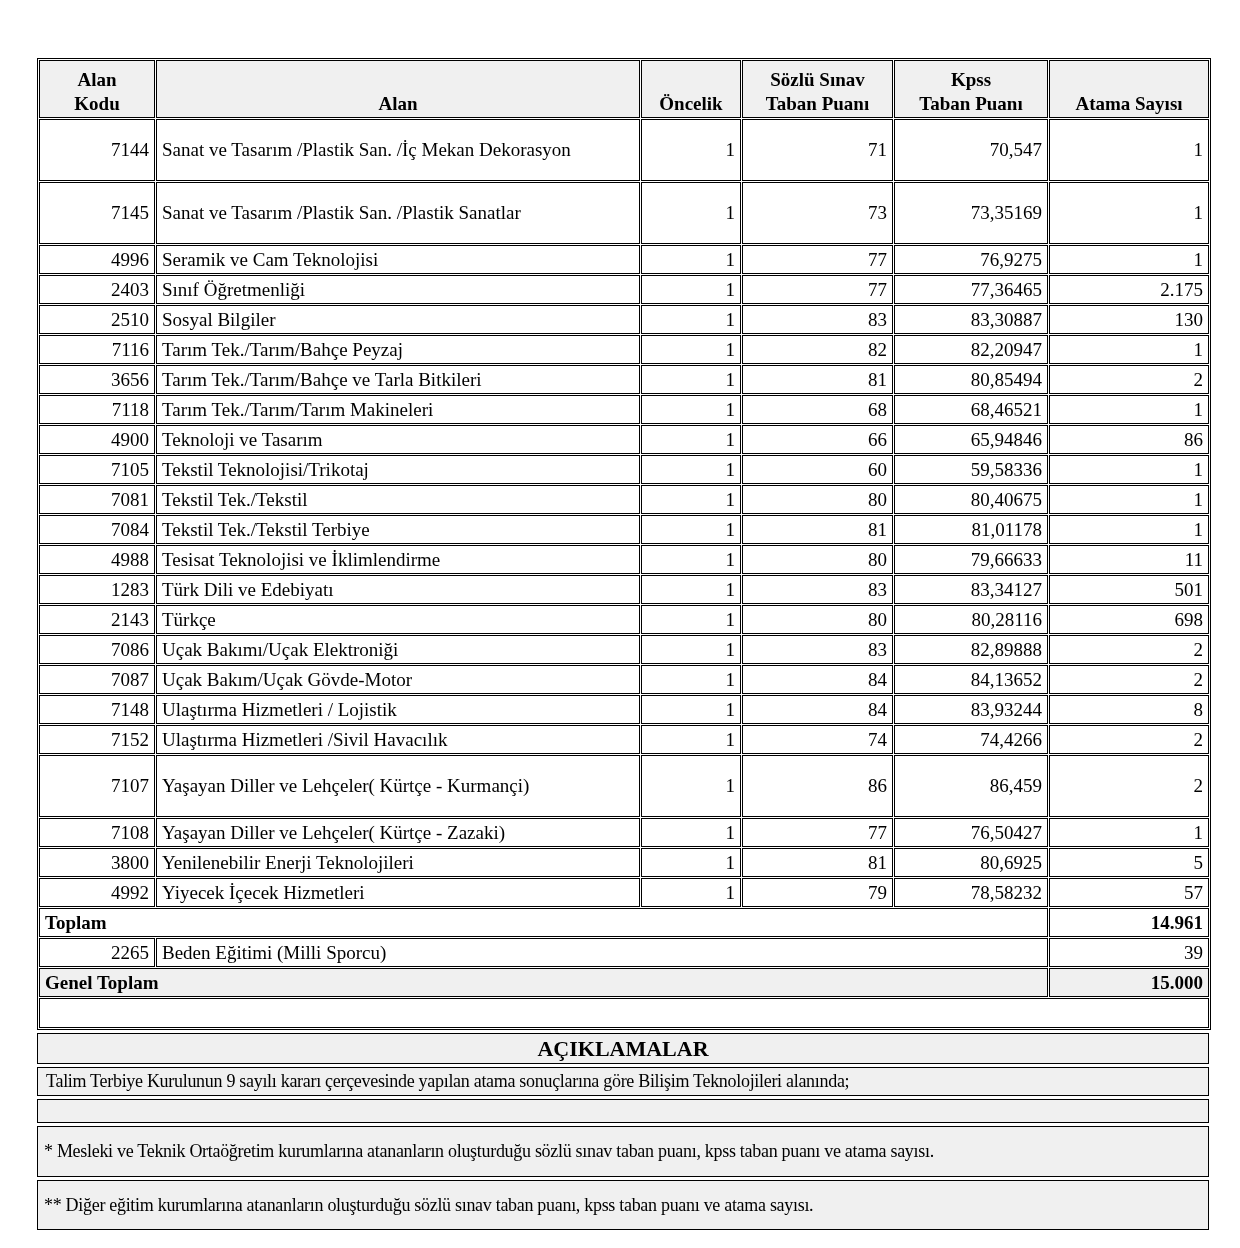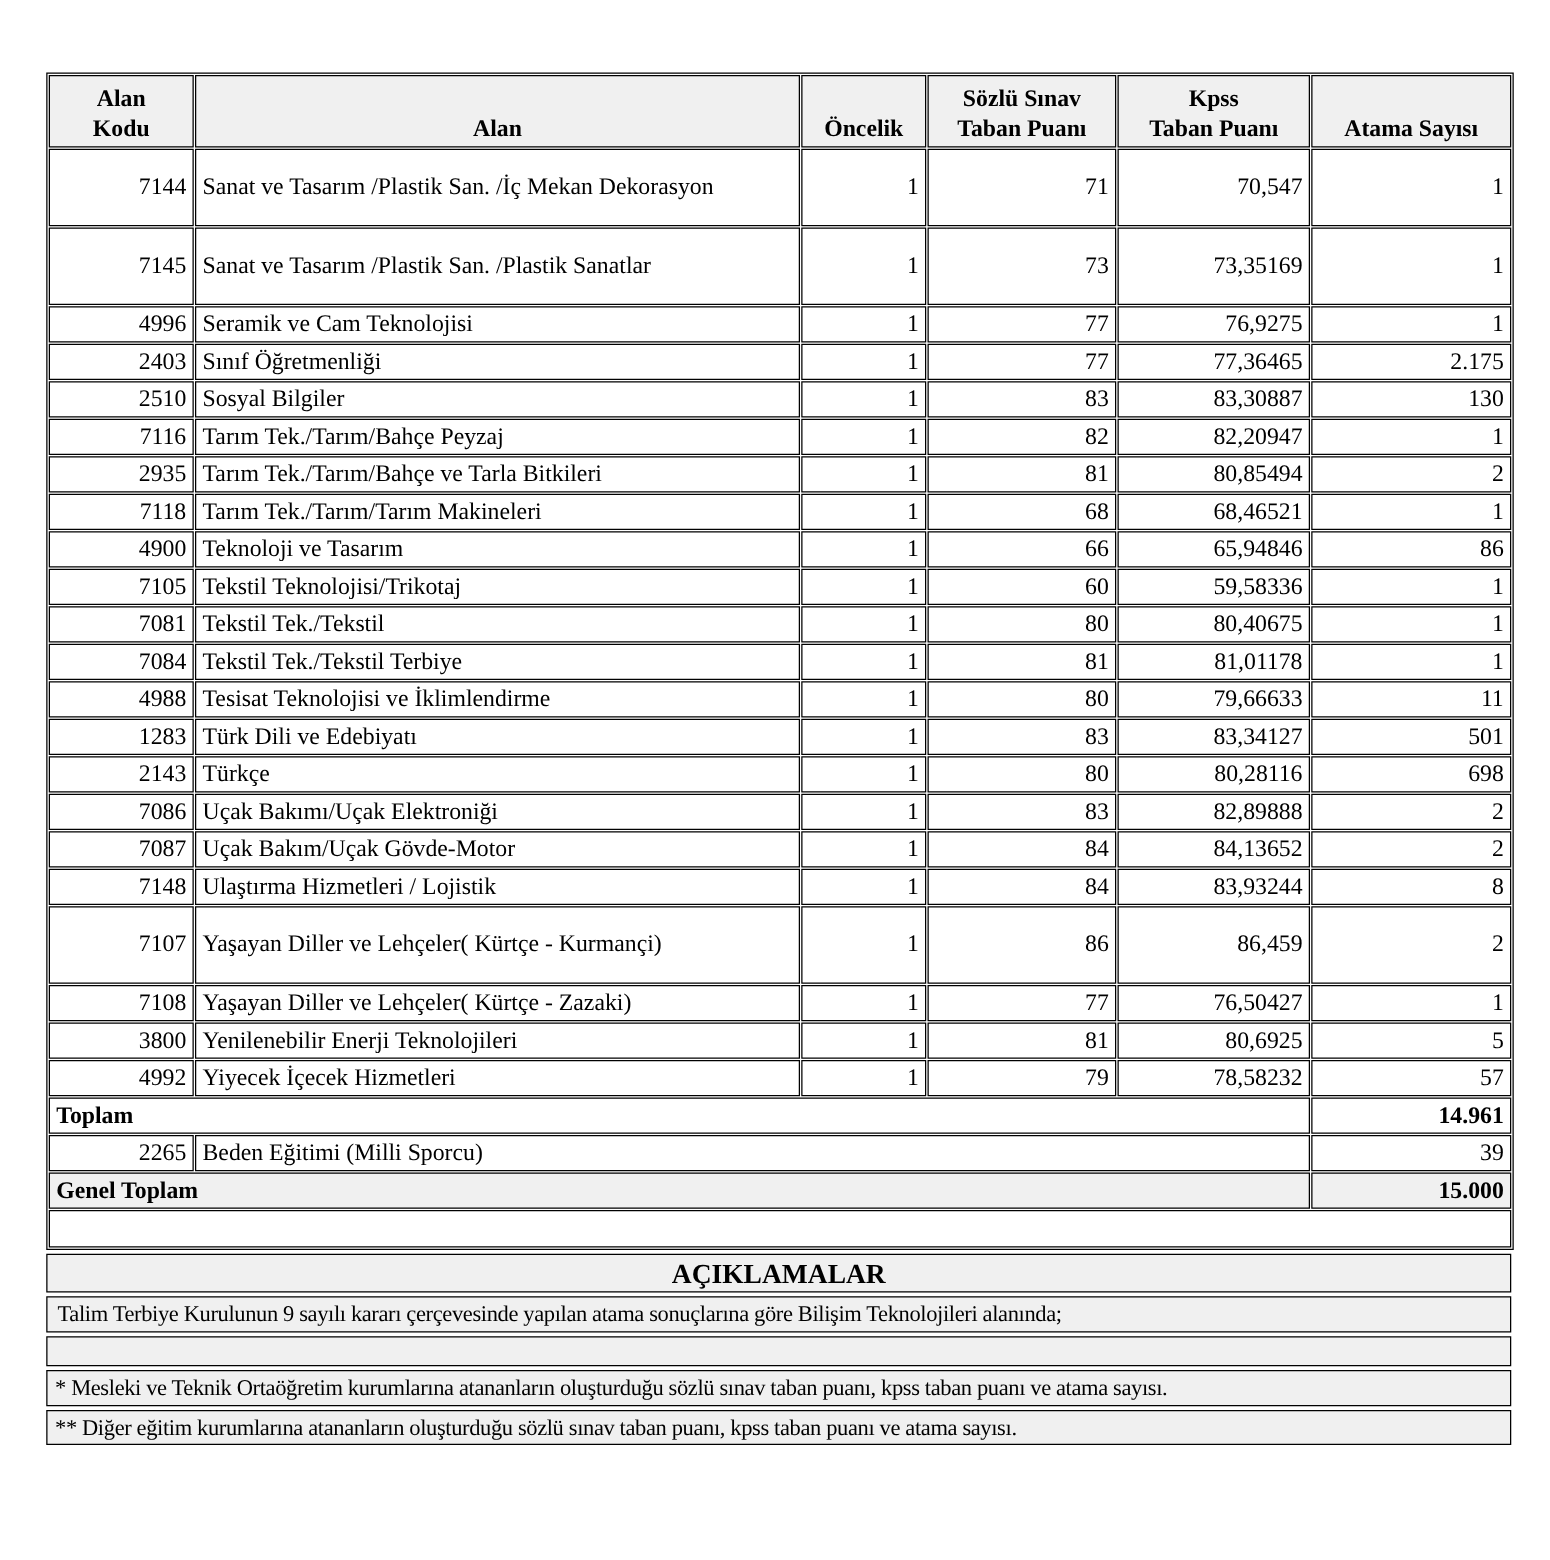--- a/index.html
+++ b/index.html
@@ -15,21 +15,21 @@
   .num{text-align:right;}
   .right{text-align:left;}
   .bold{font-weight:bold;}
   .gray{background:#f0f0f0;}
   .totlabel{font-size:20px;}
   td.spacer{height:30px;background:#fff;}
 
   .notebox{width:1172px;border:1px solid #000;background:#f0f0f0;margin-top:3px;font-size:18px;padding:3px 8px;box-sizing:border-box;letter-spacing:-0.3px;line-height:1.15;}
   .notebox.title{text-align:center;font-weight:bold;font-size:22px;letter-spacing:0;padding:2px 8px;}
   .notebox.emptyrow{height:24px;}
-  .notebox.star{padding:3px 6px;}
+  .notebox.star{padding:14px 6px;}
 </style>
 </head>
 <body>
 
 <div class="page">
 
   <table class="main">
     <colgroup>
       <col style="width:116px">
         <col style="width:484px">
@@ -94,21 +94,21 @@
         </tr>
         <tr class="single">
           <td class="num">7116</td>
           <td>Tarım Tek./Tarım/Bahçe Peyzaj</td>
           <td class="num">1</td>
           <td class="num">82</td>
           <td class="num">82,20947</td>
           <td class="num">1</td>
         </tr>
         <tr class="single">
-          <td class="num">2935</td>
+          <td class="num">3656</td>
           <td>Tarım Tek./Tarım/Bahçe ve Tarla Bitkileri</td>
           <td class="num">1</td>
           <td class="num">81</td>
           <td class="num">80,85494</td>
           <td class="num">2</td>
         </tr>
         <tr class="single">
           <td class="num">7118</td>
           <td>Tarım Tek./Tarım/Tarım Makineleri</td>
           <td class="num">1</td>
@@ -188,20 +188,28 @@
           <td class="num">84,13652</td>
           <td class="num">2</td>
         </tr>
         <tr class="single">
           <td class="num">7148</td>
           <td>Ulaştırma Hizmetleri / Lojistik</td>
           <td class="num">1</td>
           <td class="num">84</td>
           <td class="num">83,93244</td>
           <td class="num">8</td>
+        </tr>
+        <tr class="single">
+          <td class="num">7152</td>
+          <td>Ulaştırma Hizmetleri  /Sivil Havacılık</td>
+          <td class="num">1</td>
+          <td class="num">74</td>
+          <td class="num">74,4266</td>
+          <td class="num">2</td>
         </tr>
         <tr class="tall">
           <td class="num">7107</td>
           <td>Yaşayan Diller ve Lehçeler( Kürtçe - Kurmançi)</td>
           <td class="num">1</td>
           <td class="num">86</td>
           <td class="num">86,459</td>
           <td class="num">2</td>
         </tr>
         <tr class="single">

